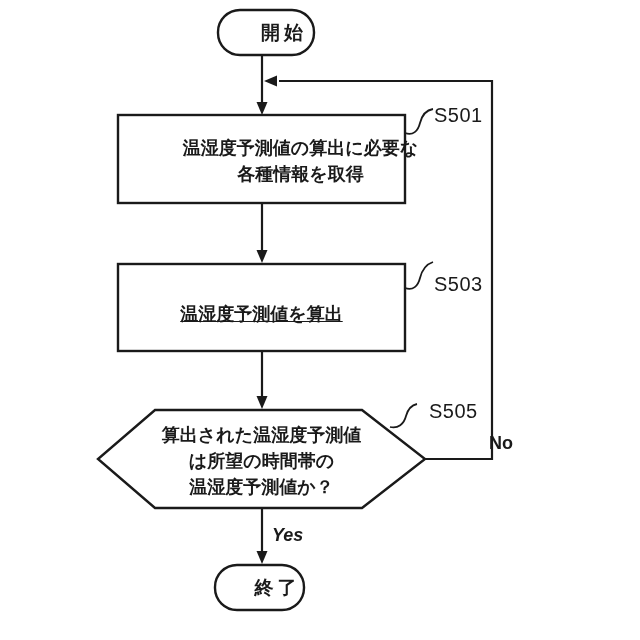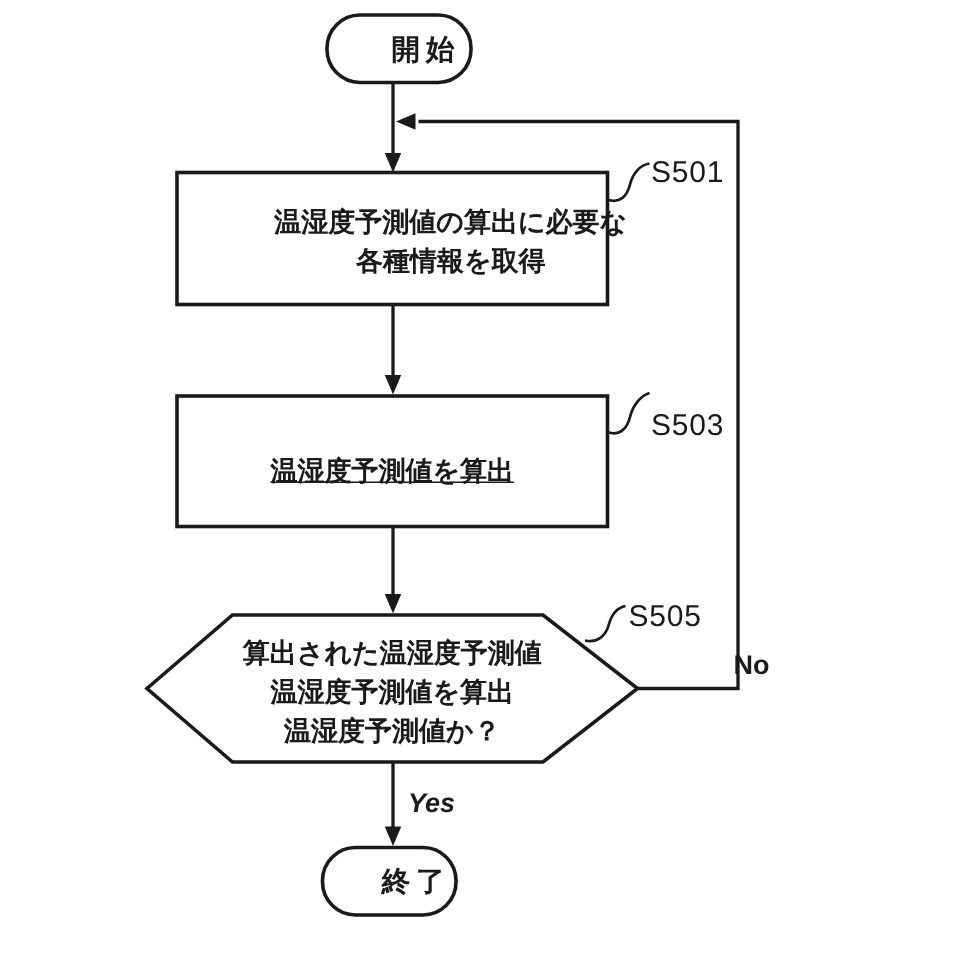--- a/index.html
+++ b/index.html
@@ -103,28 +103,28 @@
   </svg>
 
   <div class="txt terminal-label" style="left:218px; top:10px; width:96px; height:45px;">開始</div>
 
   <div class="txt node-label-jp" style="left:118px; top:117px; width:287px; height:88px;padding-left:39px;">温湿度予測値の算出に必要な
 各種情報を取得</div>
 
   <div class="txt node-label-jp" style="left:118px; top:266px; width:287px; height:95px;text-decoration:underline;">温湿度予測値を算出</div>
 
   <div class="txt node-label-jp" style="left:98px; top:414px; width:327px; height:94px;">算出された温湿度予測値
-温湿度予測値を算出
+は所望の時間帯の
 温湿度予測値か？</div>
 
   <div class="txt terminal-label" style="left:215px; top:565px; width:89px; height:45px;">終了</div>
 
   <div class="txt step-id" style="left:434px; top:105px; height:20px;">S501</div>
 
   <div class="txt step-id" style="left:434px; top:274px; height:20px;">S503</div>
 
-  <div class="txt step-id" style="left:419px; top:401px; height:20px;">S505</div>
+  <div class="txt step-id" style="left:429px; top:401px; height:20px;">S505</div>
 
   <div class="txt branch-label" style="left:441px; top:432px; height:22px;margin-left:48px;">No</div>
 
   <div class="txt branch-label" style="left:272px; top:524px; height:22px;font-style:italic;">Yes</div>
 
 </div>
 
 </body></html>

